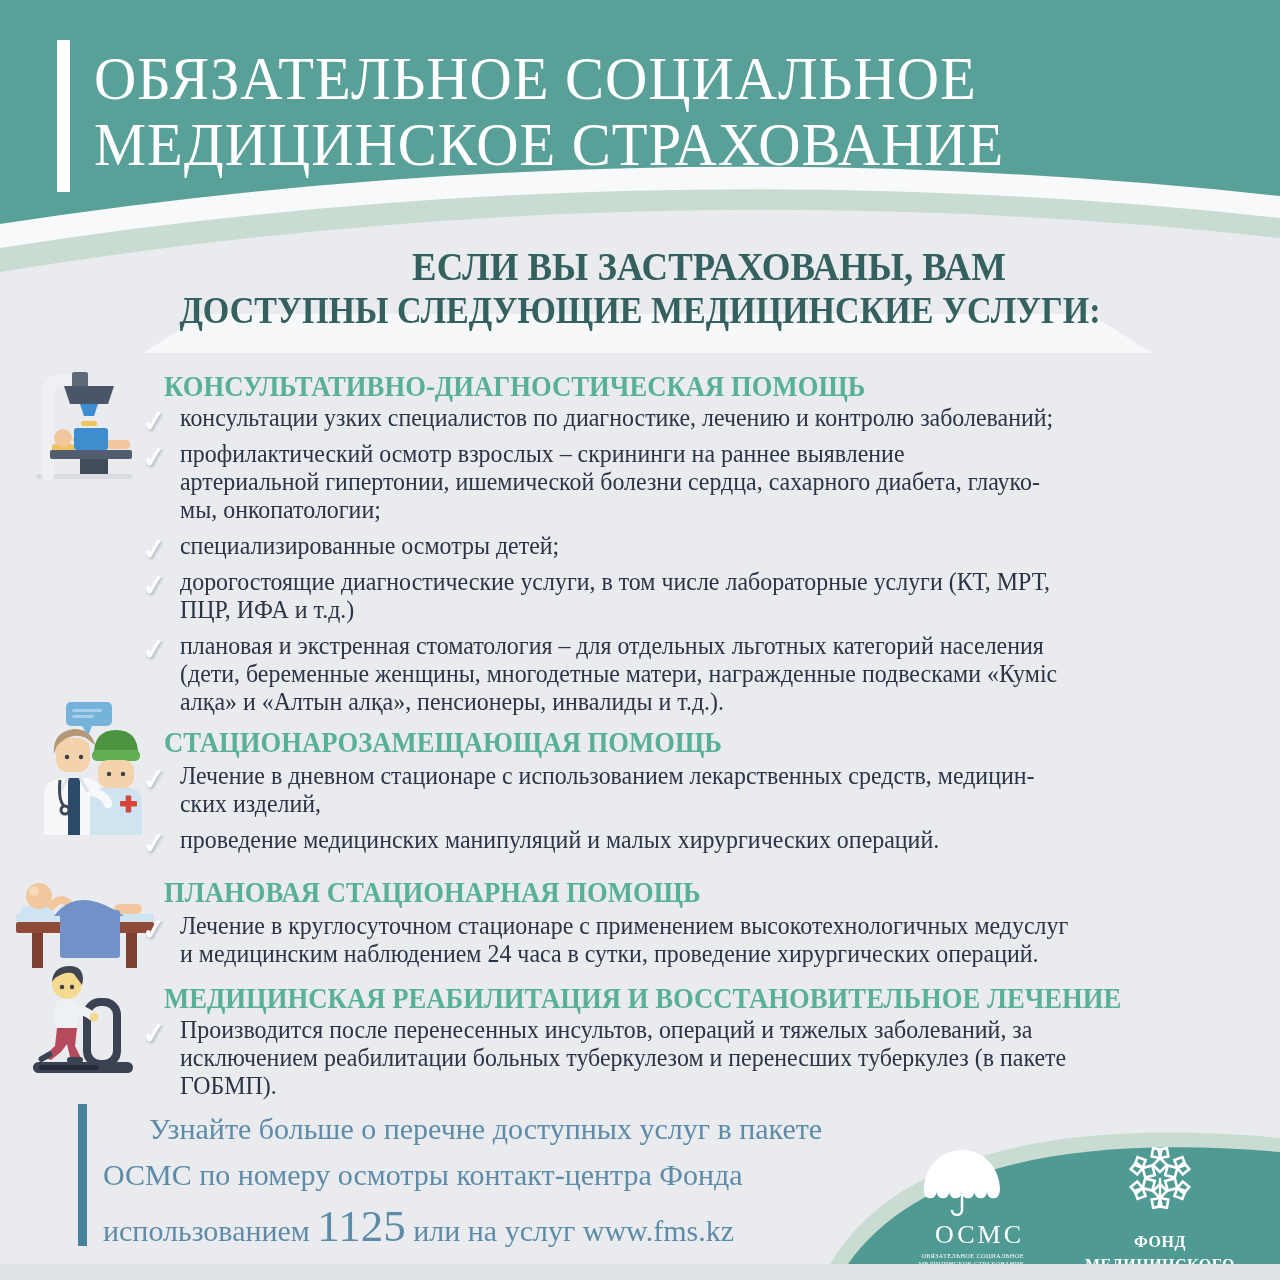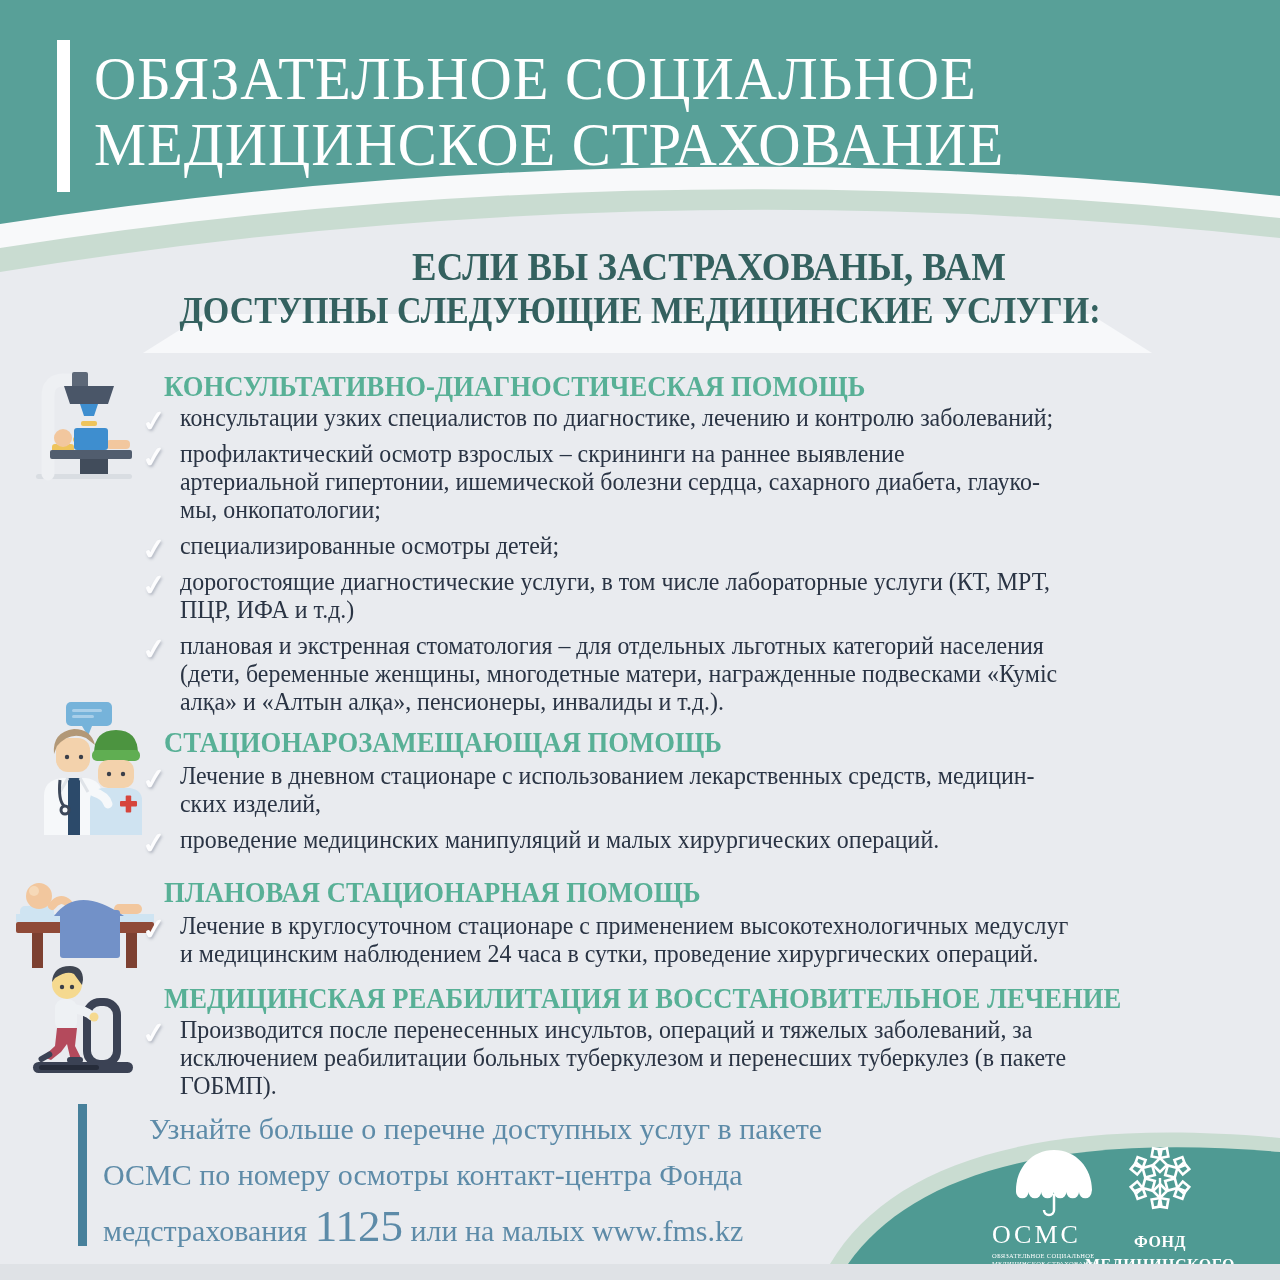--- a/index.html
+++ b/index.html
@@ -26,21 +26,21 @@
          transform:rotate(-6deg);text-shadow:1px 2px 3px rgba(110,120,140,0.45);}
   .txt{color:#2a3444;font-size:26px;line-height:28px;white-space:pre-line;
        transform:scaleX(0.92);transform-origin:left top;width:1240px;}
 
   
   .foot-bar{position:absolute;left:78px;top:1104px;width:9px;height:142px;background:#47809b;}
   .foot-line{position:absolute;left:103px;color:#5d8ba8;font-size:30px;white-space:nowrap;}
   .foot-big{font-size:45px;}
 
   
-  .osms-logo{position:absolute;left:992px;top:1146px;width:124px;text-align:left;color:#ffffff;}
+  .osms-logo{position:absolute;left:900px;top:1146px;width:124px;text-align:right;color:#ffffff;}
   .osms-label{font-size:26px;letter-spacing:3px;margin-top:2px;}
   .osms-sub{font-size:6.5px;line-height:1.2;white-space:pre-line;letter-spacing:0.3px;margin-top:2px;}
   .fund-logo{position:absolute;left:1082px;top:1136px;width:156px;text-align:center;color:#ffffff;}
   .fund-text{font-size:16px;font-weight:bold;line-height:1.45;white-space:pre-line;letter-spacing:0.5px;margin-top:4px;}
 </style>
 </head>
 <body>
 
 <div class="canvas">
 
@@ -191,21 +191,21 @@
       <div class="txt">Производится после перенесенных инсультов, операций и тяжелых заболеваний, за
 исключением реабилитации больных туберкулезом и перенесших туберкулез (в пакете
 ГОБМП).</div>
     </div>
   </div>
 
   <div class="foot-bar"></div>
   <div class="foot-line" style="top:1112px;margin-left:46px;">Узнайте больше о перечне доступных услуг в пакете</div>
   <div class="foot-line" style="top:1158px;">ОСМС по номеру осмотры контакт-центра Фонда</div>
   <div class="foot-line" style="top:1200px;">
-    <span>медстрахования </span><span class="foot-big">1125</span><span> или на малых www.fms.kz</span>
+    <span>использованием </span><span class="foot-big">1125</span><span> или на услуг www.fms.kz</span>
   </div>
 
   <svg class="abs" style="right:0;bottom:0;" width="450" height="160" viewBox="0 0 450 160">
     <path d="M0,160 C60,58 210,12 450,34 L450,160 Z" fill="#c9dcd1"></path>
     <path d="M18,160 C78,74 215,28 450,48 L450,160 Z" fill="#4f9a93"></path>
   </svg>
 
   <div class="osms-logo">
     <svg width="92" height="72" viewBox="0 0 92 72" style="margin:0 auto;">
       <path d="M46,4 C24,4 8,22 8,44 L8,46 a6.3,6.3 0 0 0 12.6,0 a6.3,6.3 0 0 0 12.6,0 a6.3,6.3 0 0 0 12.6,0 a6.3,6.3 0 0 0 12.6,0 a6.3,6.3 0 0 0 12.6,0 a6.3,6.3 0 0 0 12.6,0 L84,44 C84,22 68,4 46,4 Z" fill="#ffffff"></path>

